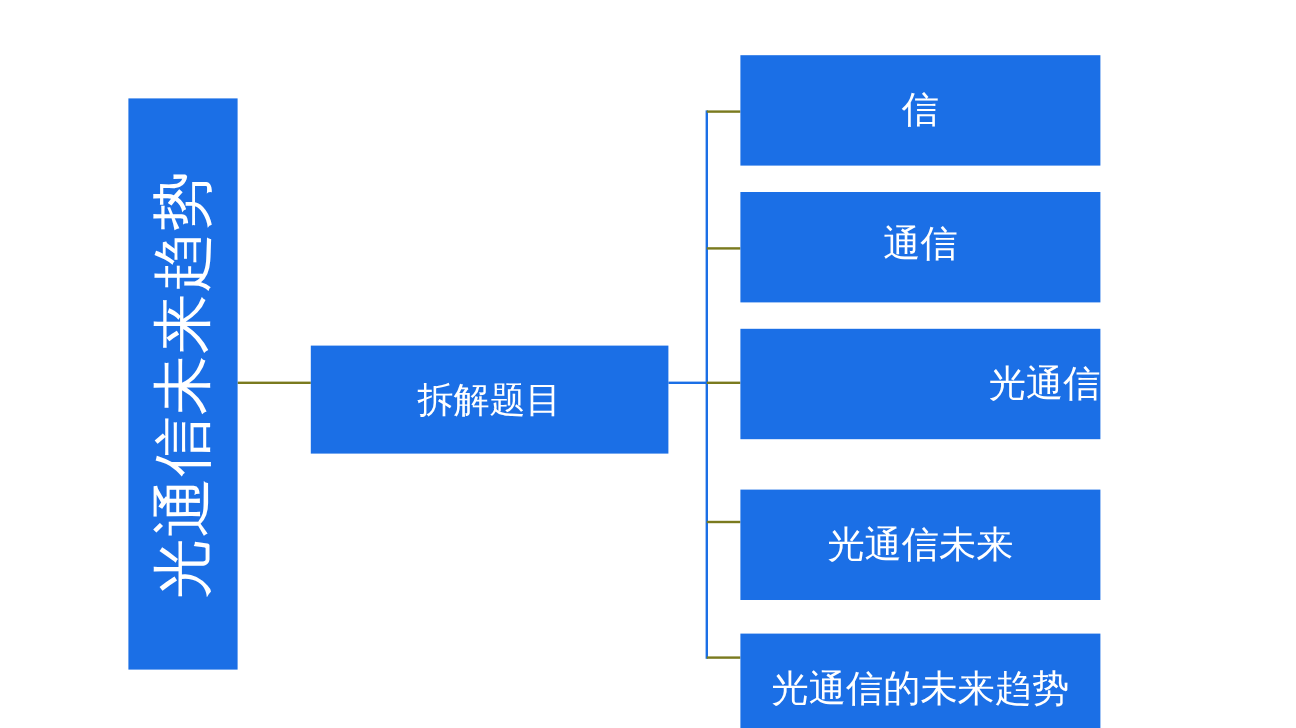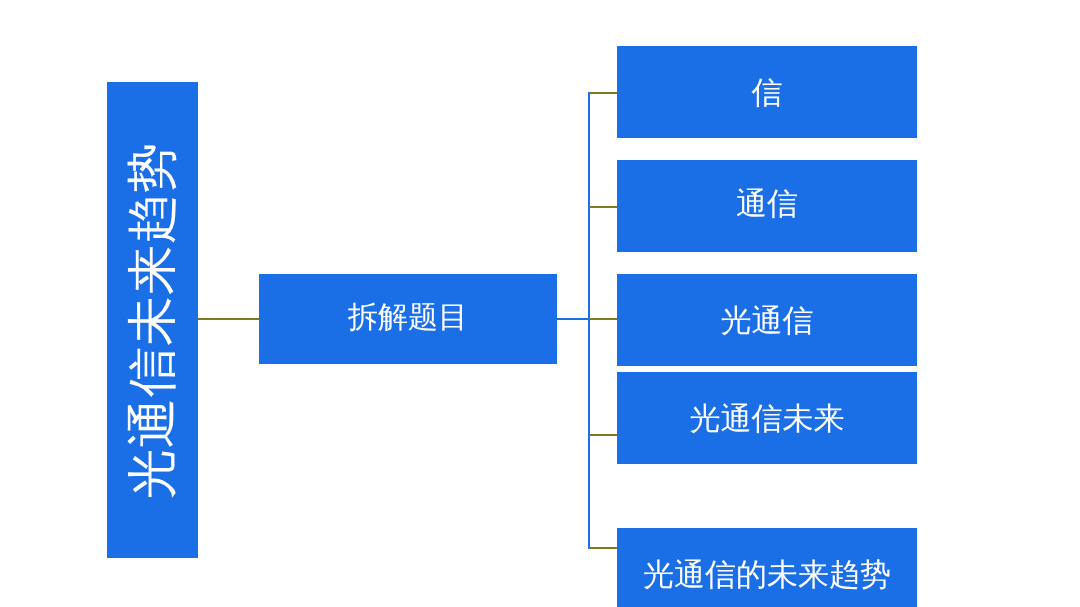--- a/index.html
+++ b/index.html
@@ -42,38 +42,37 @@
     transform: rotate(-90deg);
     transform-origin: center center;
     font-size: 50px;
     letter-spacing: 1px;
     white-space: nowrap;
   }
 
   
   #branch-node {
     left: 259px;
-    top: 274px;
+    top: 288px;
     width: 298px;
     height: 90px;
     font-size: 30px;
-    font-family: Liberation Mono, monospace;
   }
 
   
   .leaf {
     left: 617px;
     width: 300px;
     height: 92px;
     font-size: 31px;
   }
   #leaf-0 { top: 46px; }
   #leaf-1 { top: 160px; font-family: Liberation Mono, monospace; }
-  #leaf-2 { top: 274px; }
-  #leaf-3 { top: 372px; }
+  #leaf-2 { top: 274px; justify-content: flex-end; }
+  #leaf-3 { top: 408px; }
   #leaf-4 { top: 528px; }
 
   
   .conn {
     position: absolute;
   }
   
   #conn-root-branch {
     left: 198px;
     top: 318px;

